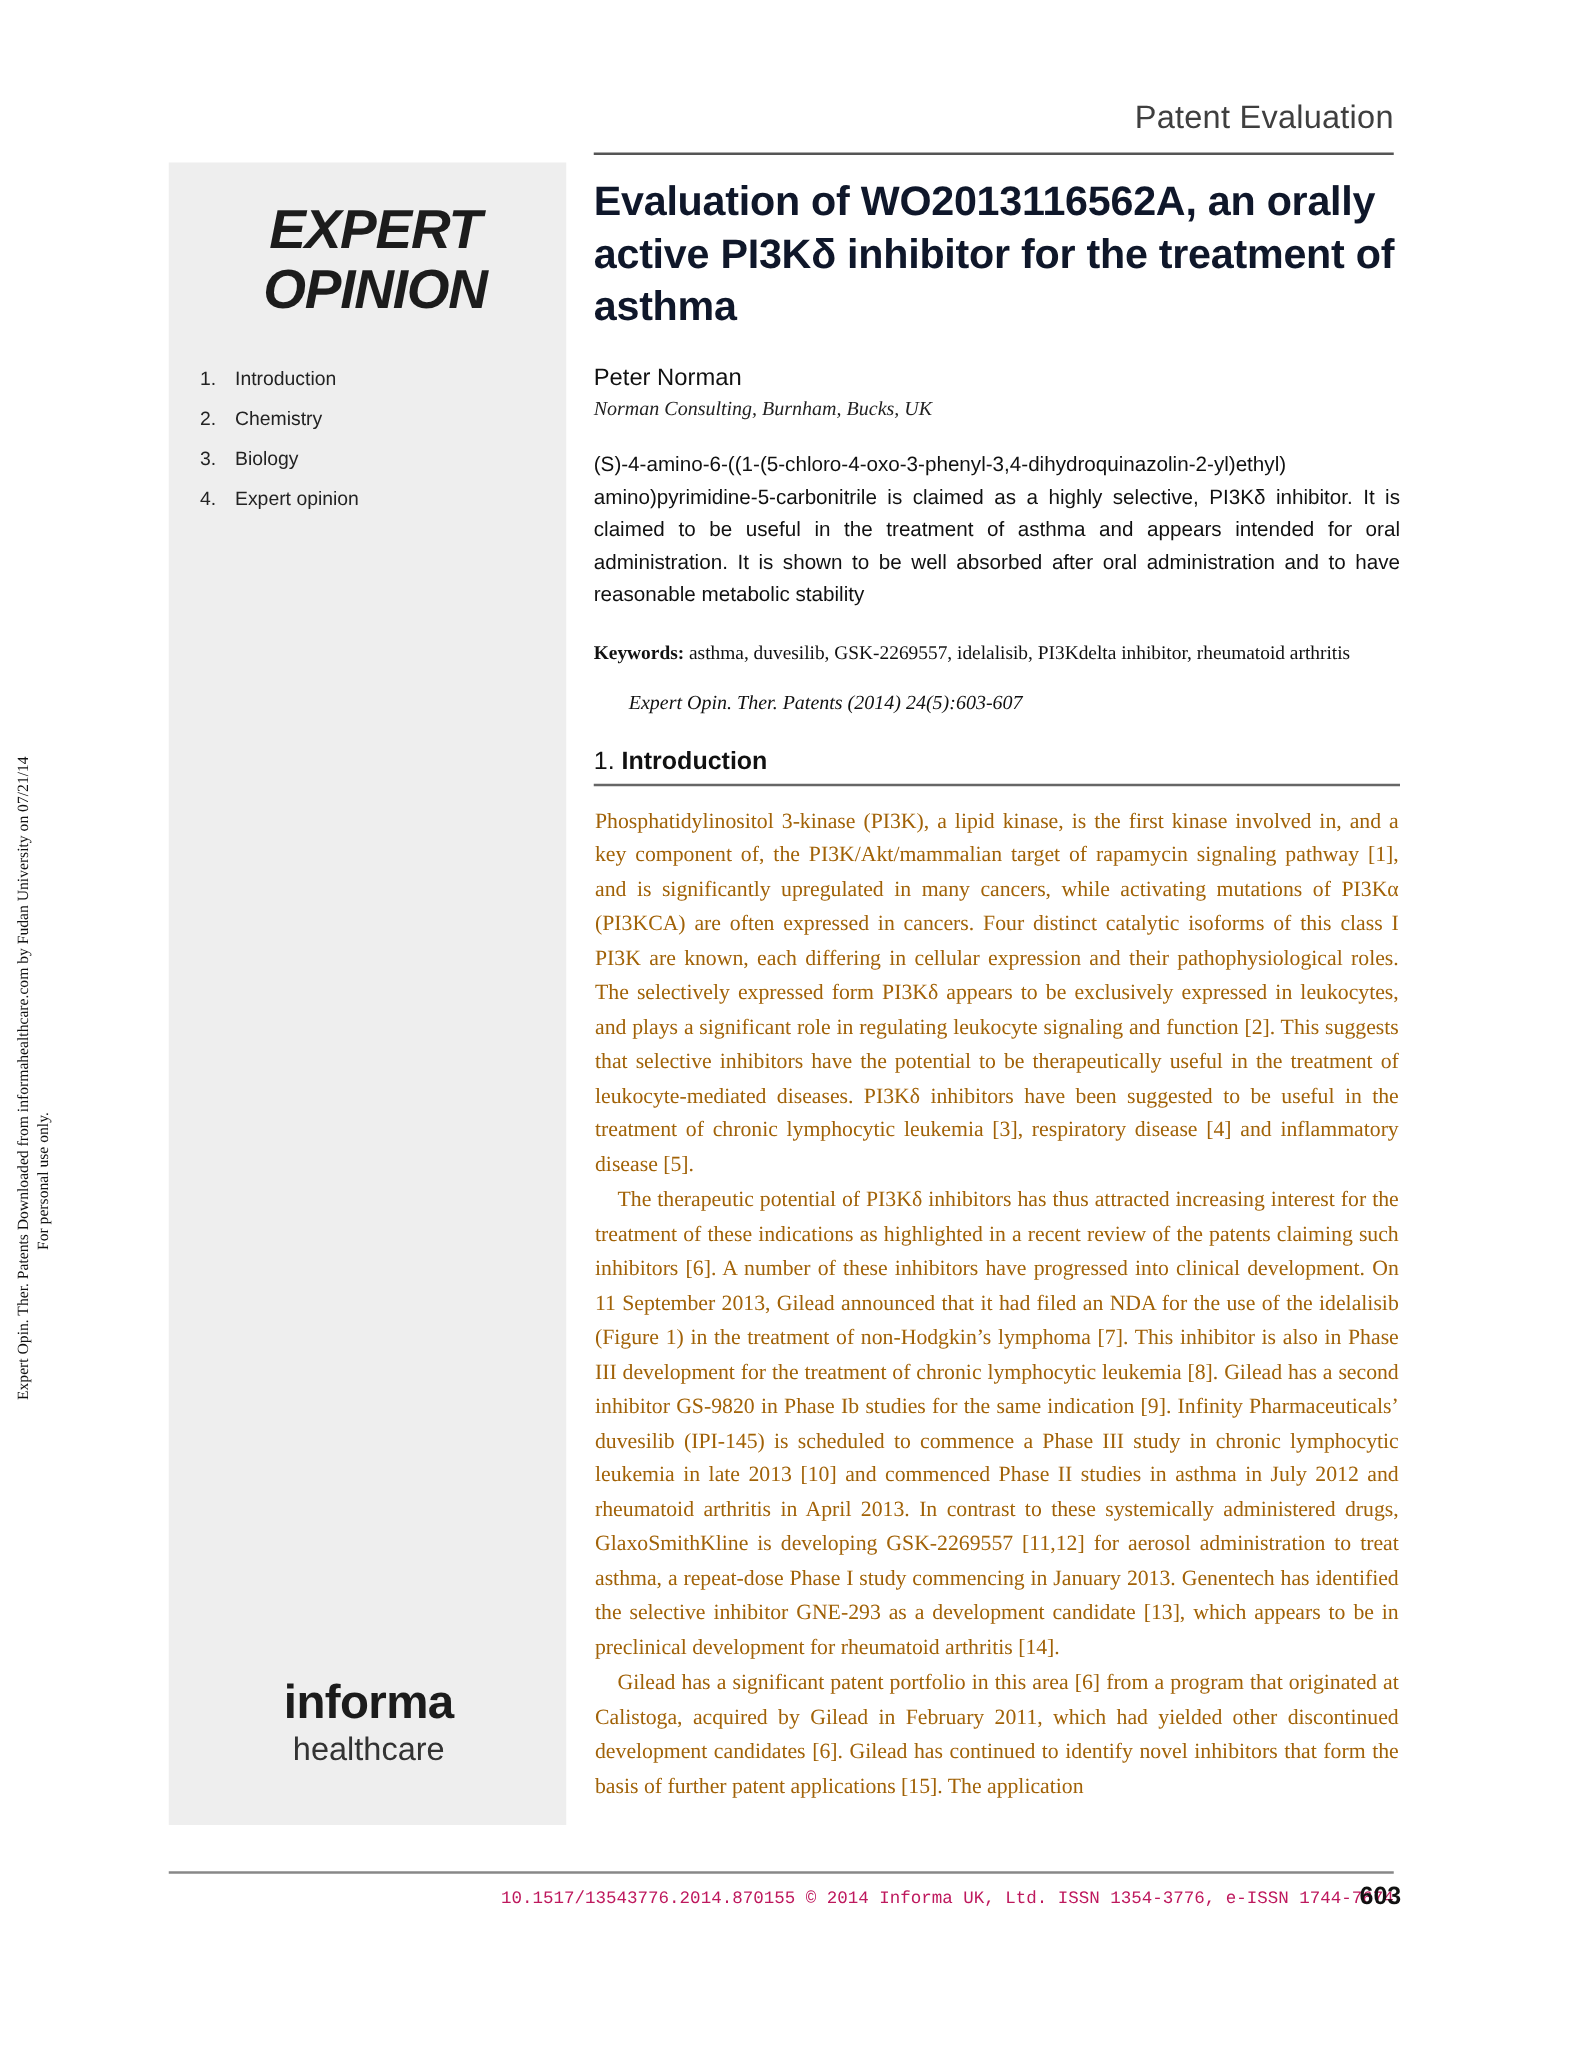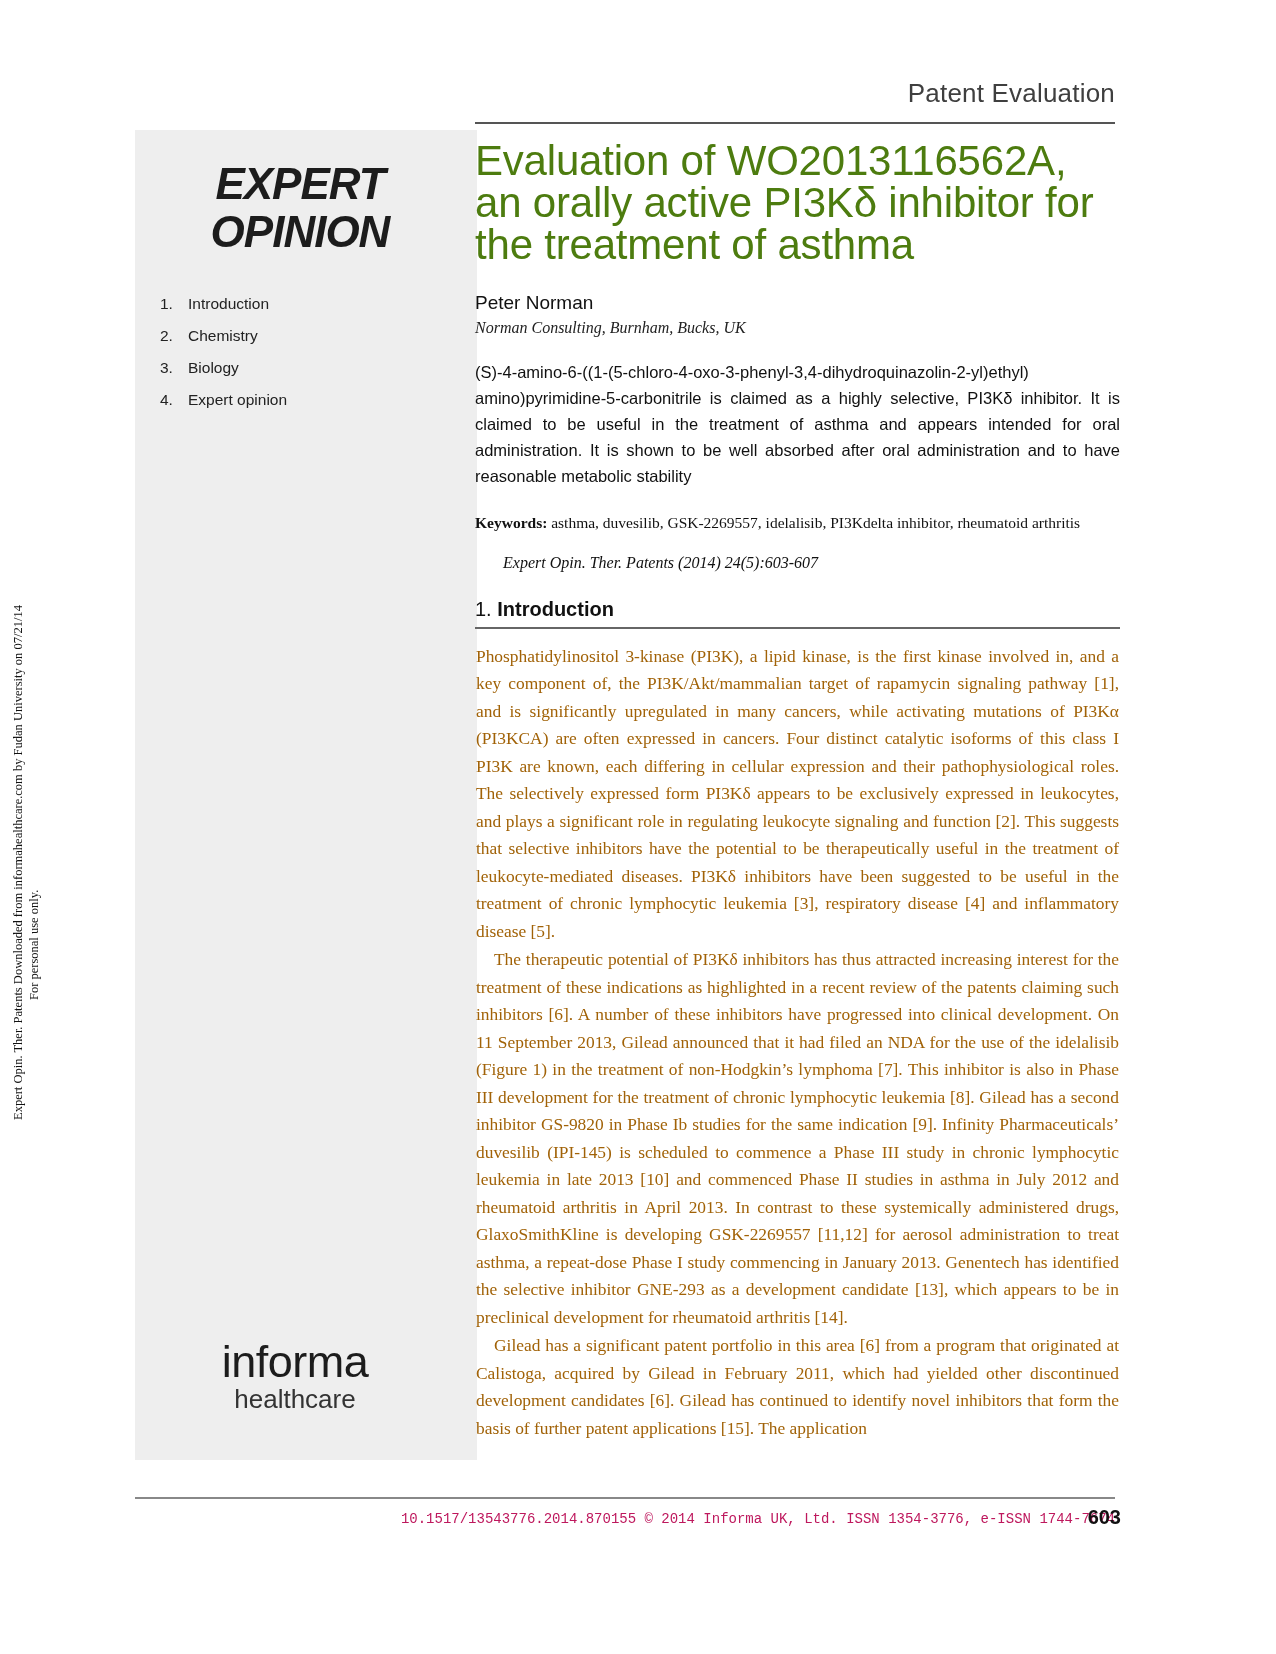--- a/index.html
+++ b/index.html
@@ -52,21 +52,21 @@
     width: 640px;
     height: 2px;
     background: #555;
   }
 
   
   .sidebar {
     position: absolute;
     left: 135px;
     top: 130px;
-    width: 342px;
+    width: 318px;
     height: 1330px;
     background: #eeeeee;
   }
   .logo {
     position: absolute;
     left: 40px;
     top: 30px;
     width: 250px;
     font-family: "Liberation Sans", sans-serif;
     font-weight: bold;
@@ -95,46 +95,46 @@
 
   .informa {
     position: absolute;
     left: 30px;
     bottom: 48px;
     width: 260px;
     text-align: center;
     font-family: "Liberation Sans", sans-serif;
   }
   .informa .big {
-    font-size: 45px;
-    font-weight: normal;
+    font-size: 38px;
+    font-weight: bold;
     letter-spacing: -0.5px;
     color: #1c1c1c;
     line-height: 48px;
   }
   .informa .small {
     font-size: 26px;
     color: #333;
     line-height: 26px;
   }
 
   
   .main {
     position: absolute;
     left: 475px;
     top: 140px;
     width: 645px;
   }
   h1.title {
     margin: 0 0 26px 0;
     font-family: "Liberation Sans", sans-serif;
-    font-size: 42px;
+    font-size: 33px;
     line-height: 42px;
-    font-weight: normal;
-    color: #4d7c0f;
+    font-weight: bold;
+    color: #0f172a;
     letter-spacing: -0.2px;
   }
   .author {
     font-family: "Liberation Sans", sans-serif;
     font-size: 19px;
     color: #111;
     margin-bottom: 5px;
   }
   .affiliation {
     font-family: "Liberation Serif", serif;

